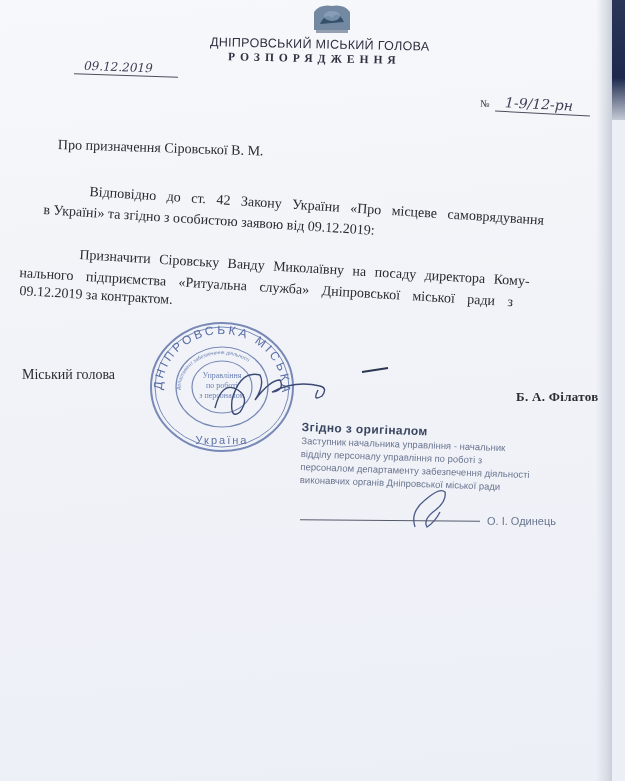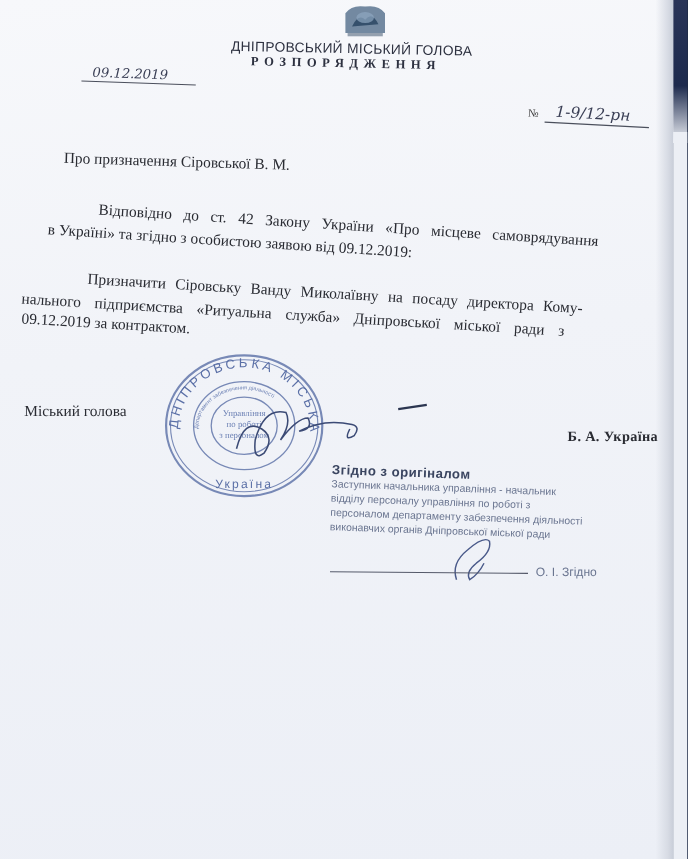--- a/index.html
+++ b/index.html
@@ -163,31 +163,31 @@
     <text x="74" y="68" text-anchor="middle" font-family="Liberation Serif, serif" font-size="8" fill="#6a7fb3">по роботі</text>
     <text x="74" y="78" text-anchor="middle" font-family="Liberation Serif, serif" font-size="8" fill="#6a7fb3">з персоналом</text>
     <text x="74" y="124" text-anchor="middle" font-family="Liberation Sans, sans-serif" font-size="11" fill="#5a6fa6" letter-spacing="2">Україна</text>
   </svg>
 
   <svg class="signature" viewBox="0 0 190 70">
     <path d="M5 58 Q12 30 28 40 Q40 48 30 62 Q20 70 22 50 Q30 20 50 25 Q55 35 45 50 Q60 30 70 30 Q75 40 62 42 Q85 30 110 36 Q118 38 112 46 Q102 52 108 40" fill="none" stroke="#3b4a75" stroke-width="1.4"></path>
     <path d="M152 22 L178 18" stroke="#2b3550" stroke-width="2" fill="none"></path>
   </svg>
 
-  <div class="mayor-name">Б. А. Україна</div>
+  <div class="mayor-name">Б. А. Філатов</div>
 
   <div class="cert">
     <div class="cert-title">Згідно з оригіналом</div>
     <div class="cert-line">Заступник начальника управління - начальник</div>
     <div class="cert-line">відділу персоналу управління по роботі з</div>
     <div class="cert-line">персоналом департаменту забезпечення діяльності</div>
     <div class="cert-line">виконавчих органів Дніпровської міської ради</div>
   </div>
 
   <svg class="cert-signature" viewBox="0 0 50 50">
     <path d="M10 45 Q5 30 20 18 Q35 5 40 10 Q42 20 28 30 Q18 38 22 45 Q30 40 35 30" fill="none" stroke="#4a5a8a" stroke-width="1.3"></path>
   </svg>
   <div class="cert-sign-line"></div>
-  <div class="cert-name">О. І. Згідно</div>
+  <div class="cert-name">О. І. Одинець</div>
 
   <div class="page-edge"></div>
 </div>
 <div class="right-fill"></div>
 
 </body></html>

